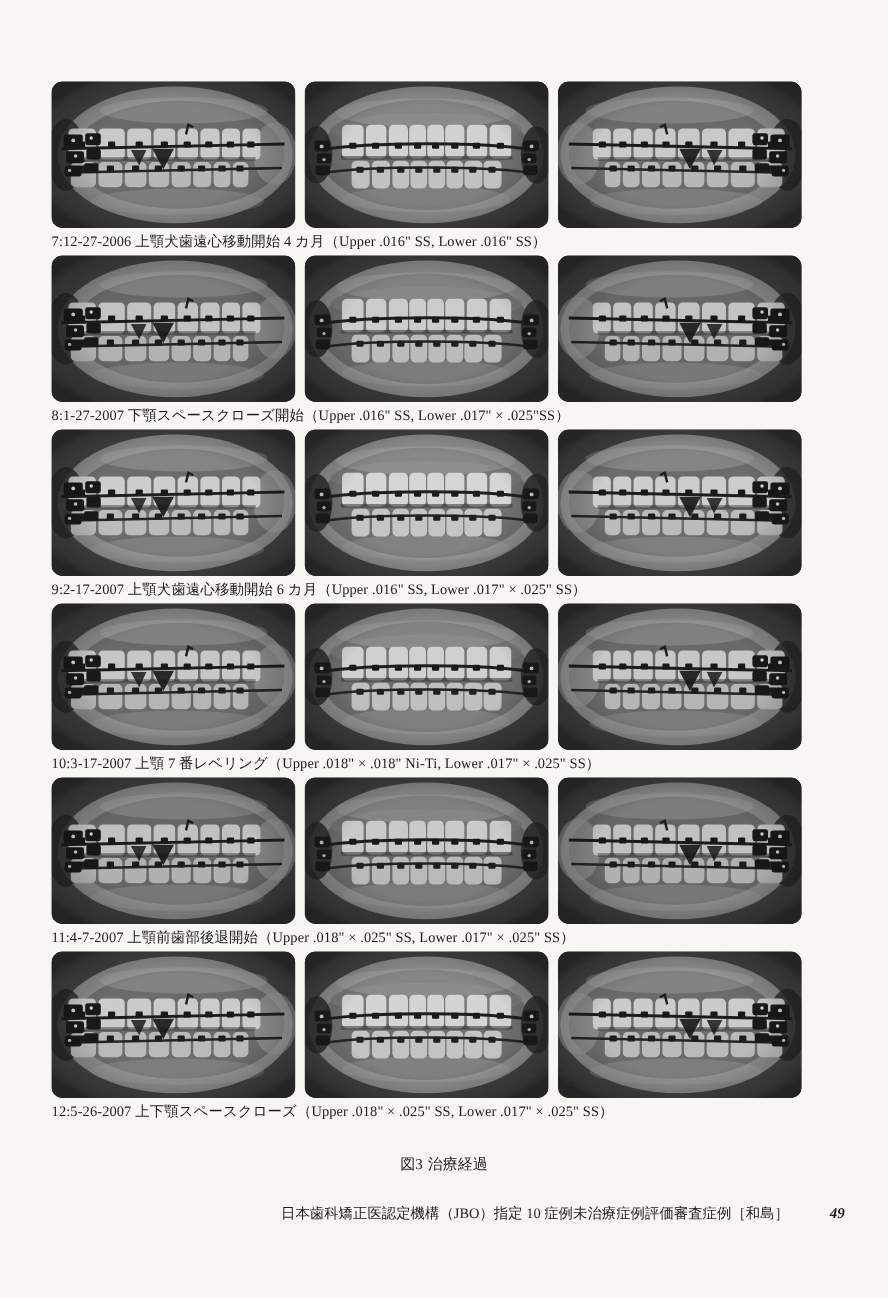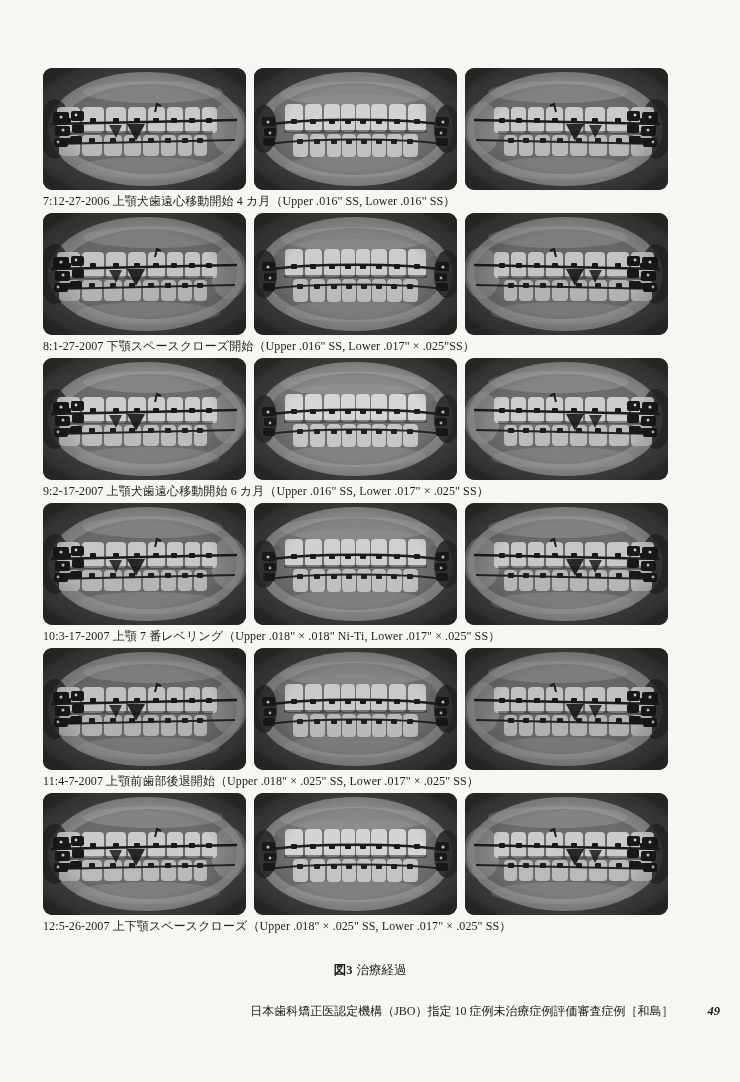--- a/index.html
+++ b/index.html
@@ -20,23 +20,23 @@
   .photos{display:flex;gap:8px;height:122px;}
   .photo{width:203px;height:122px;border-radius:9px;overflow:hidden;background:#3f3f3f;}
   .photo svg{display:block;width:100%;height:100%;}
   .row-caption{
     font-size:12px;line-height:23px;height:23px;
     letter-spacing:0.1px;white-space:nowrap;
   }
   .figure-caption{
     text-align:center;margin-top:24px;font-size:12.5px;
   }
-  .fig-label{font-weight:bold;margin-right:4px;}
+  .fig-label{font-weight:normal;margin-right:4px;}
   .footer{
-    margin-top:24px;padding-right:20px;
+    margin-top:24px;padding-right:36px;
     display:flex;justify-content:flex-end;align-items:baseline;gap:34px;
     font-size:12px;
   }
   .page-num{font-weight:bold;font-size:12.5px;font-style:italic;}
 </style>
 </head>
 <body>
 
 <div class="page">
 

